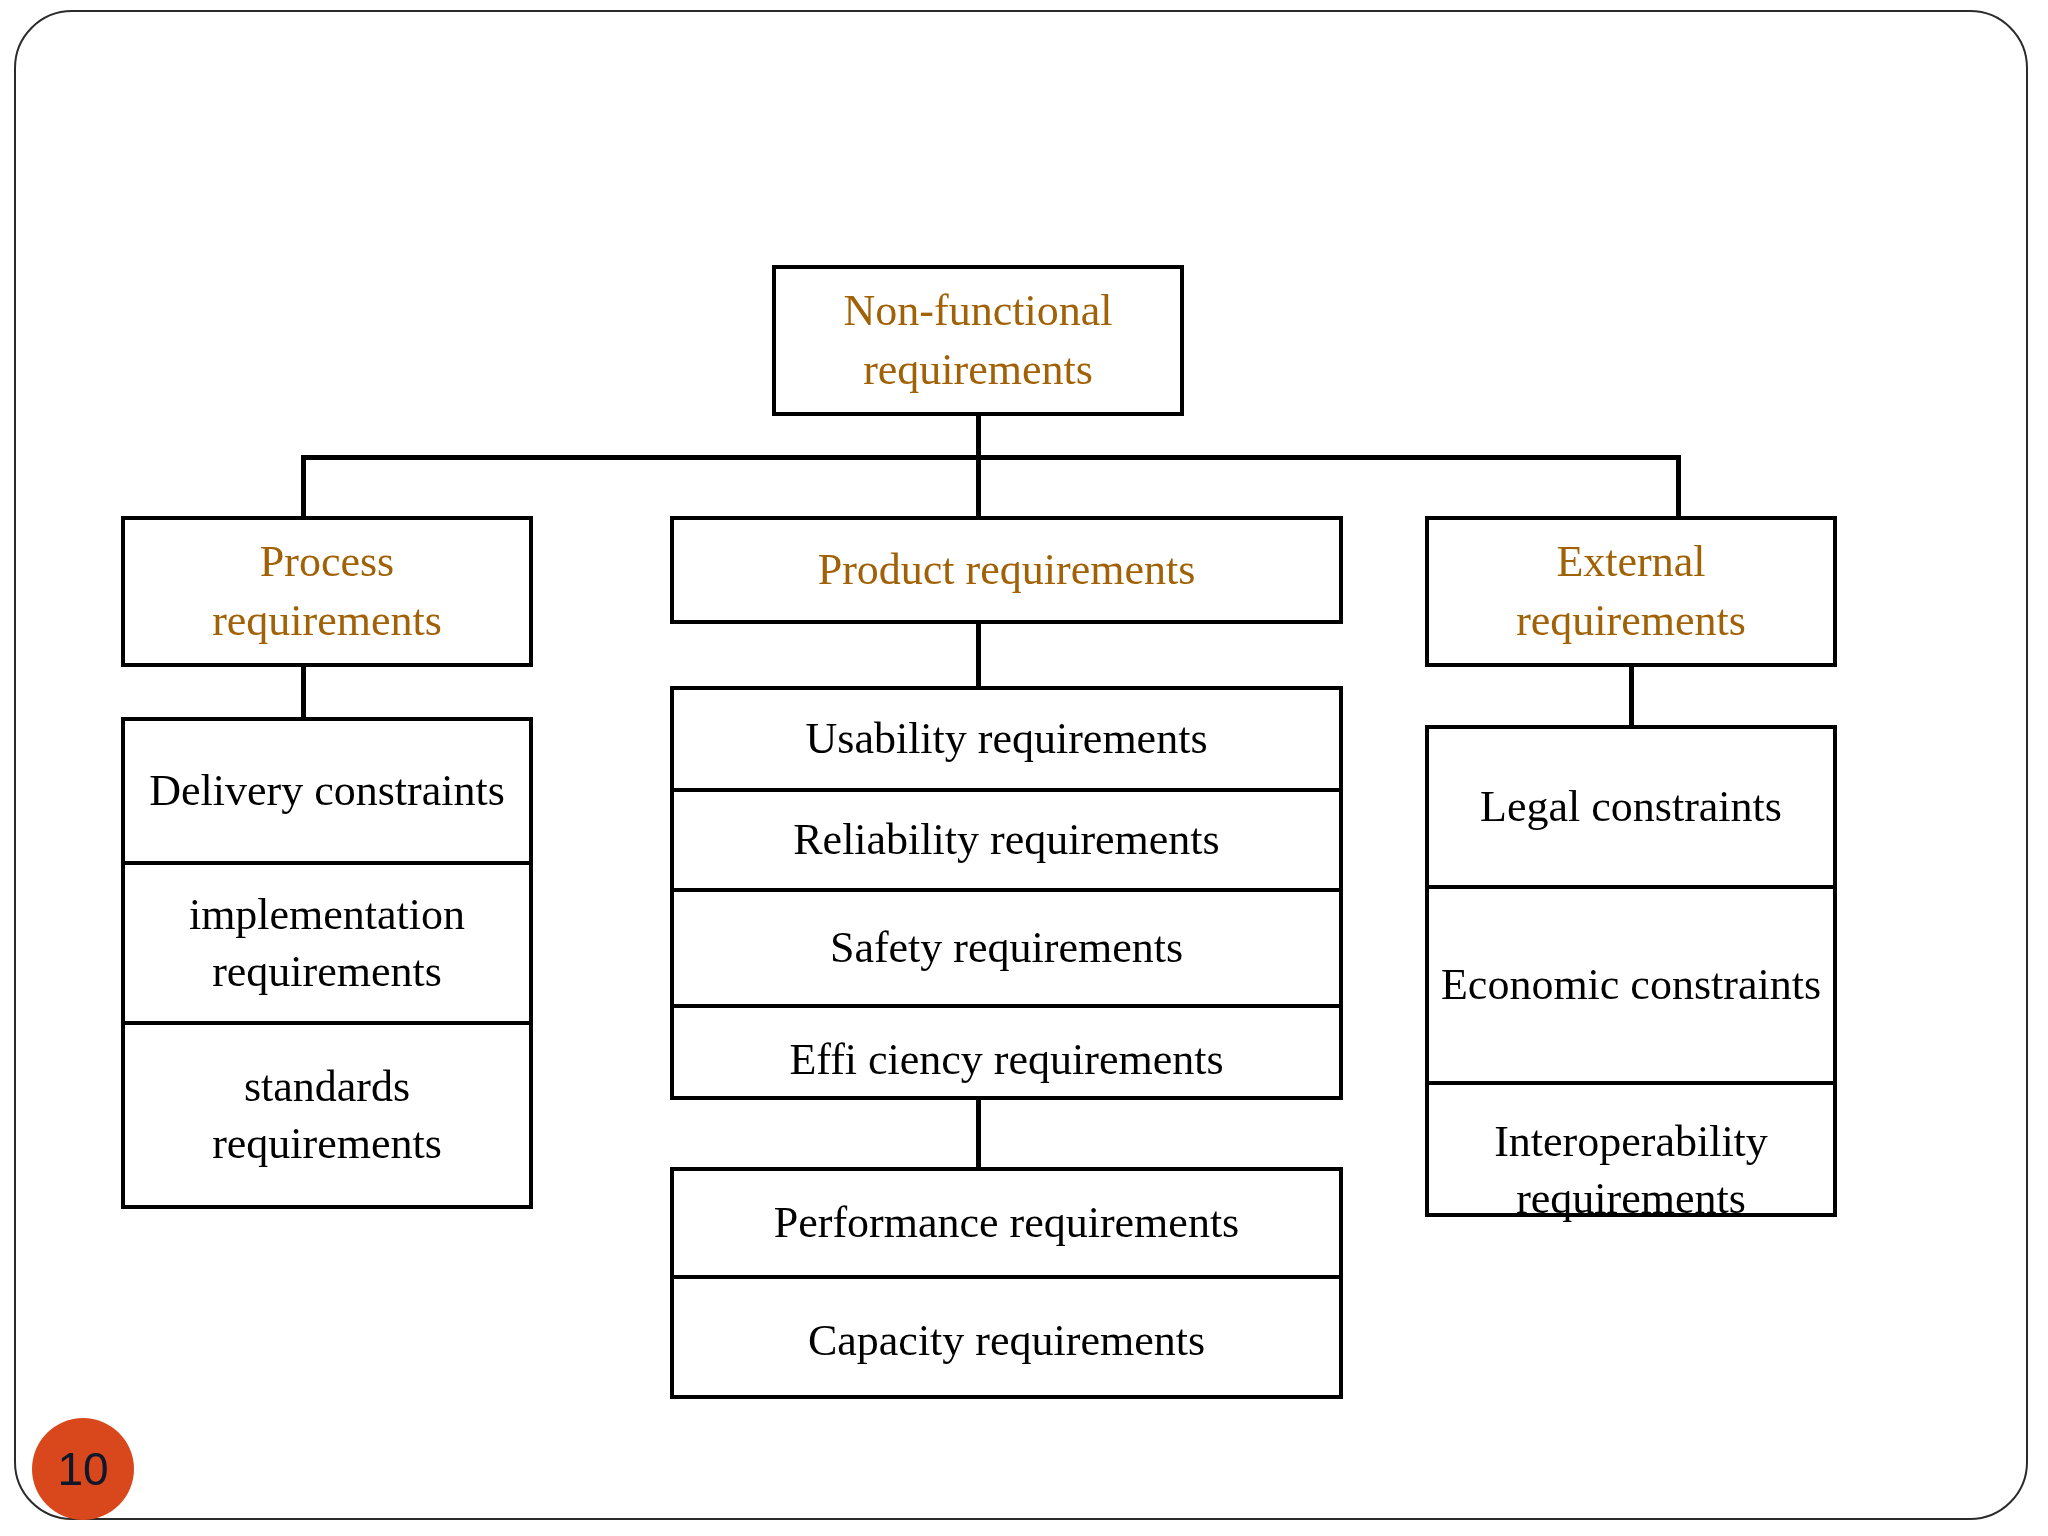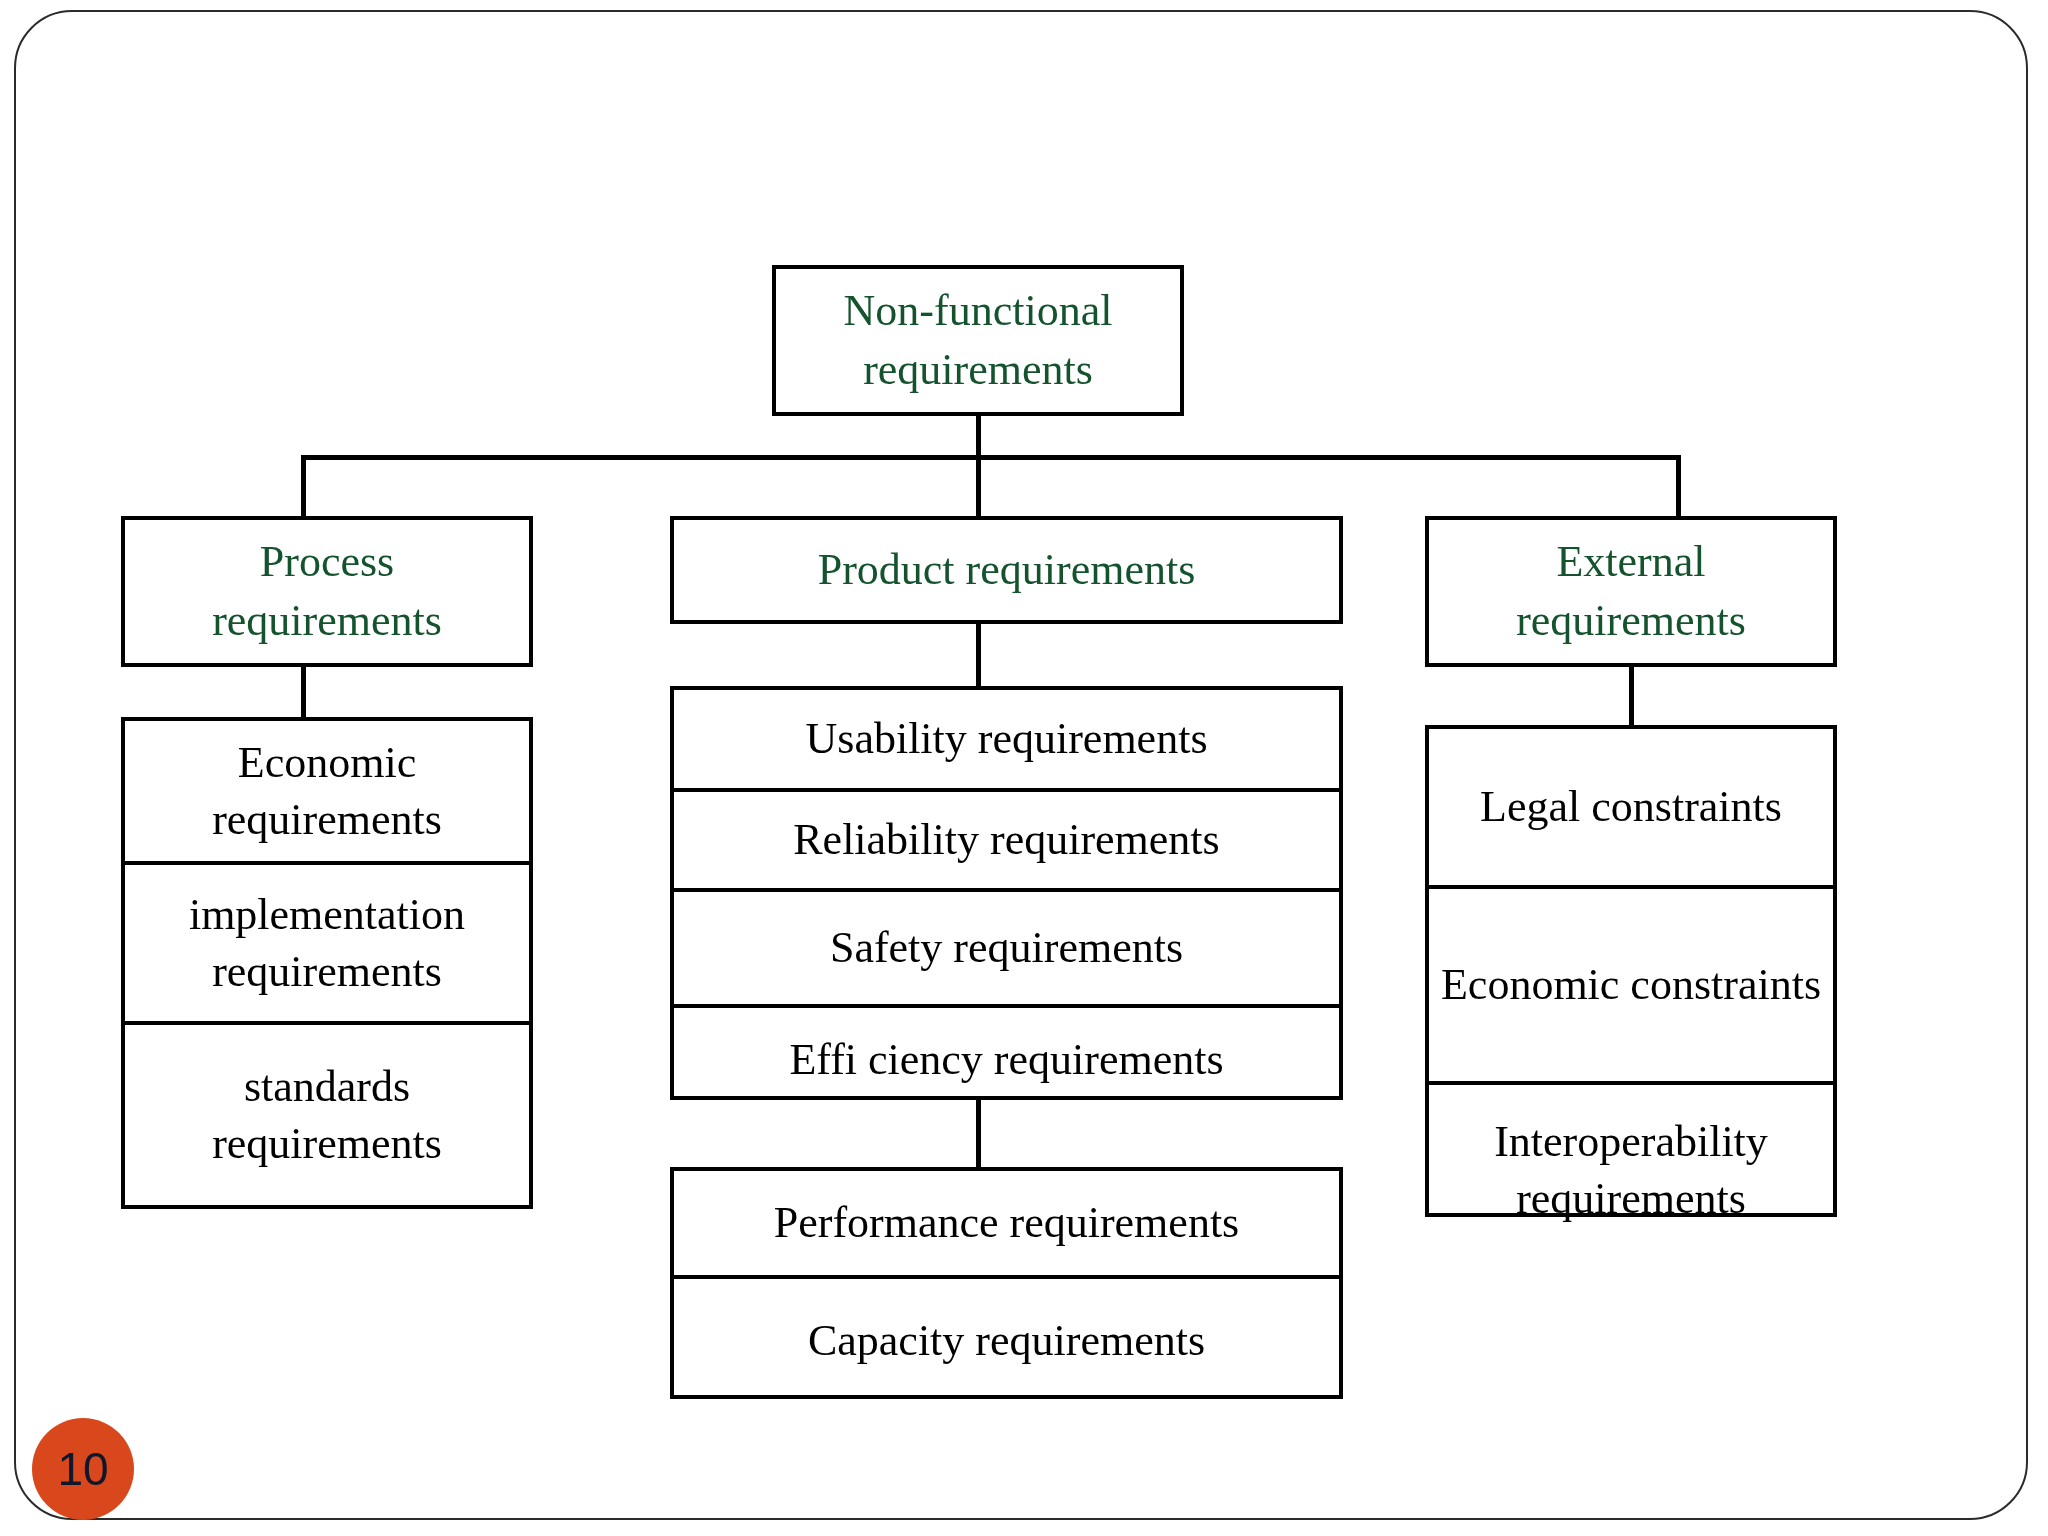--- a/index.html
+++ b/index.html
@@ -87,21 +87,21 @@
   }
   .node {
     position: absolute;
     border: 4px solid #000000;
     background: #ffffff;
     box-sizing: border-box;
     display: flex;
     align-items: center;
     justify-content: center;
     text-align: center;
-    color: #14532d;
+    color: #a16207;
     font-size: 44px;
     line-height: 1.28;
     padding: 2px 8px;
   }
   .node.two-line { line-height: 1.34; }
 
   
   .stack {
     position: absolute;
     border: 4px solid #000000;
@@ -160,21 +160,21 @@
     <div class="vline" style="left:976px; top:455px; height:64px;"></div>
     <div class="vline" style="left:1676px; top:455px; height:64px;"></div>
 
     <div class="node two-line" style="left:121px; top:516px; width:412px; height:151px; flex-direction:column;">
       <div>Process</div>
       <div>requirements</div>
     </div>
     <div class="vline" style="left:301px; top:666px; height:52px;"></div>
 
     <div class="stack" style="left:121px; top:717px; width:412px; height:492px;">
-      <div class="cell" style="height:144px;">Economic requirements</div>
+      <div class="cell" style="height:144px;">Delivery constraints</div>
       <div class="cell" style="height:160px;">implementation requirements</div>
       <div class="cell" style="height:180px;">standards requirements</div>
     </div>
 
     <div class="node" style="left:670px; top:516px; width:673px; height:108px;">
       <span>Product requirements</span>
     </div>
     <div class="vline" style="left:976px; top:623px; height:64px;"></div>
 
     <div class="stack" style="left:670px; top:686px; width:673px; height:414px;">

